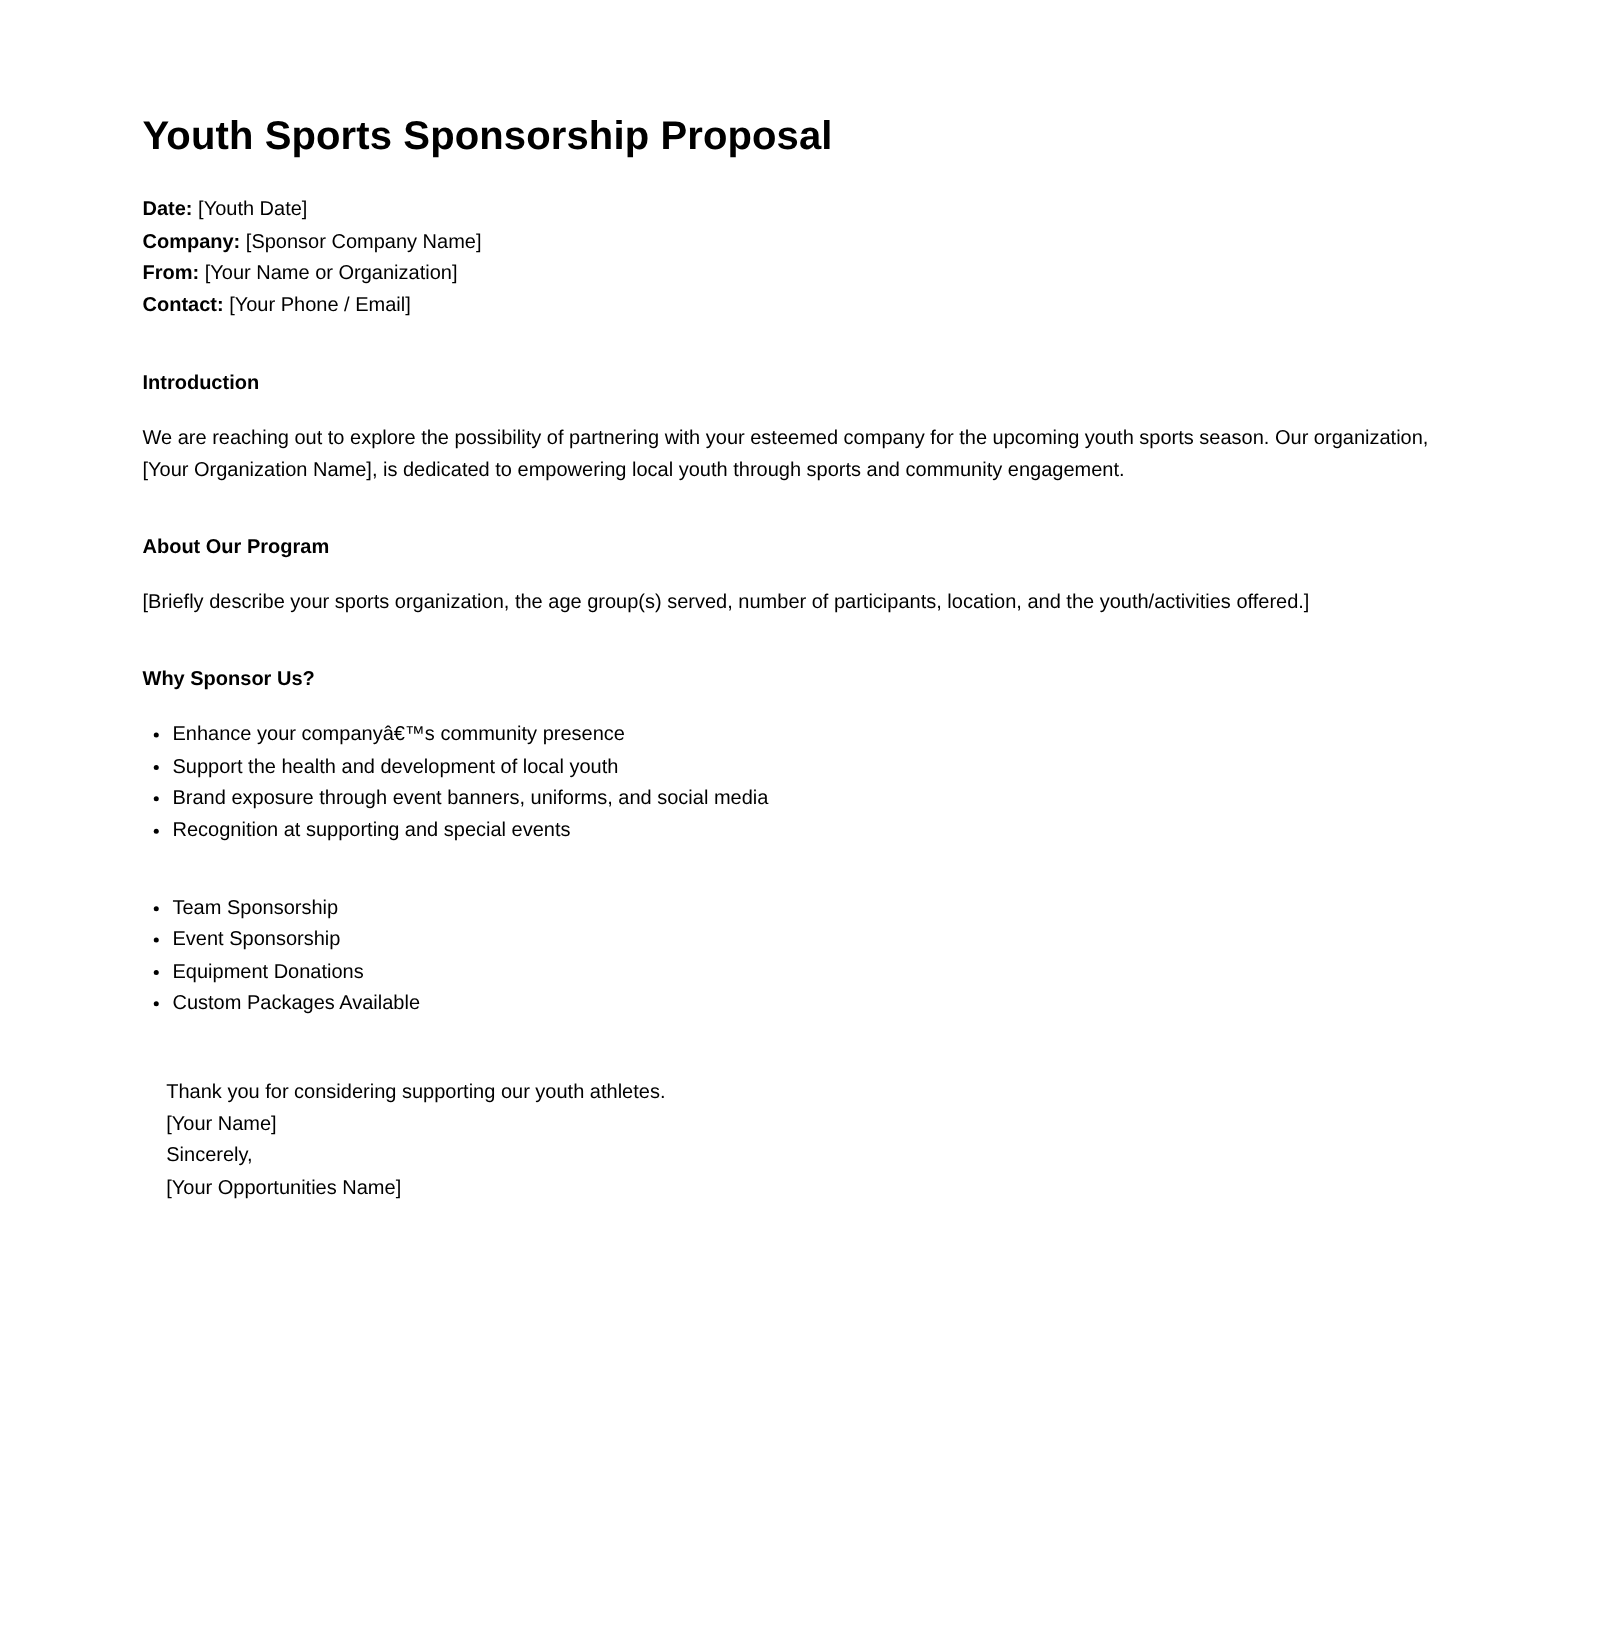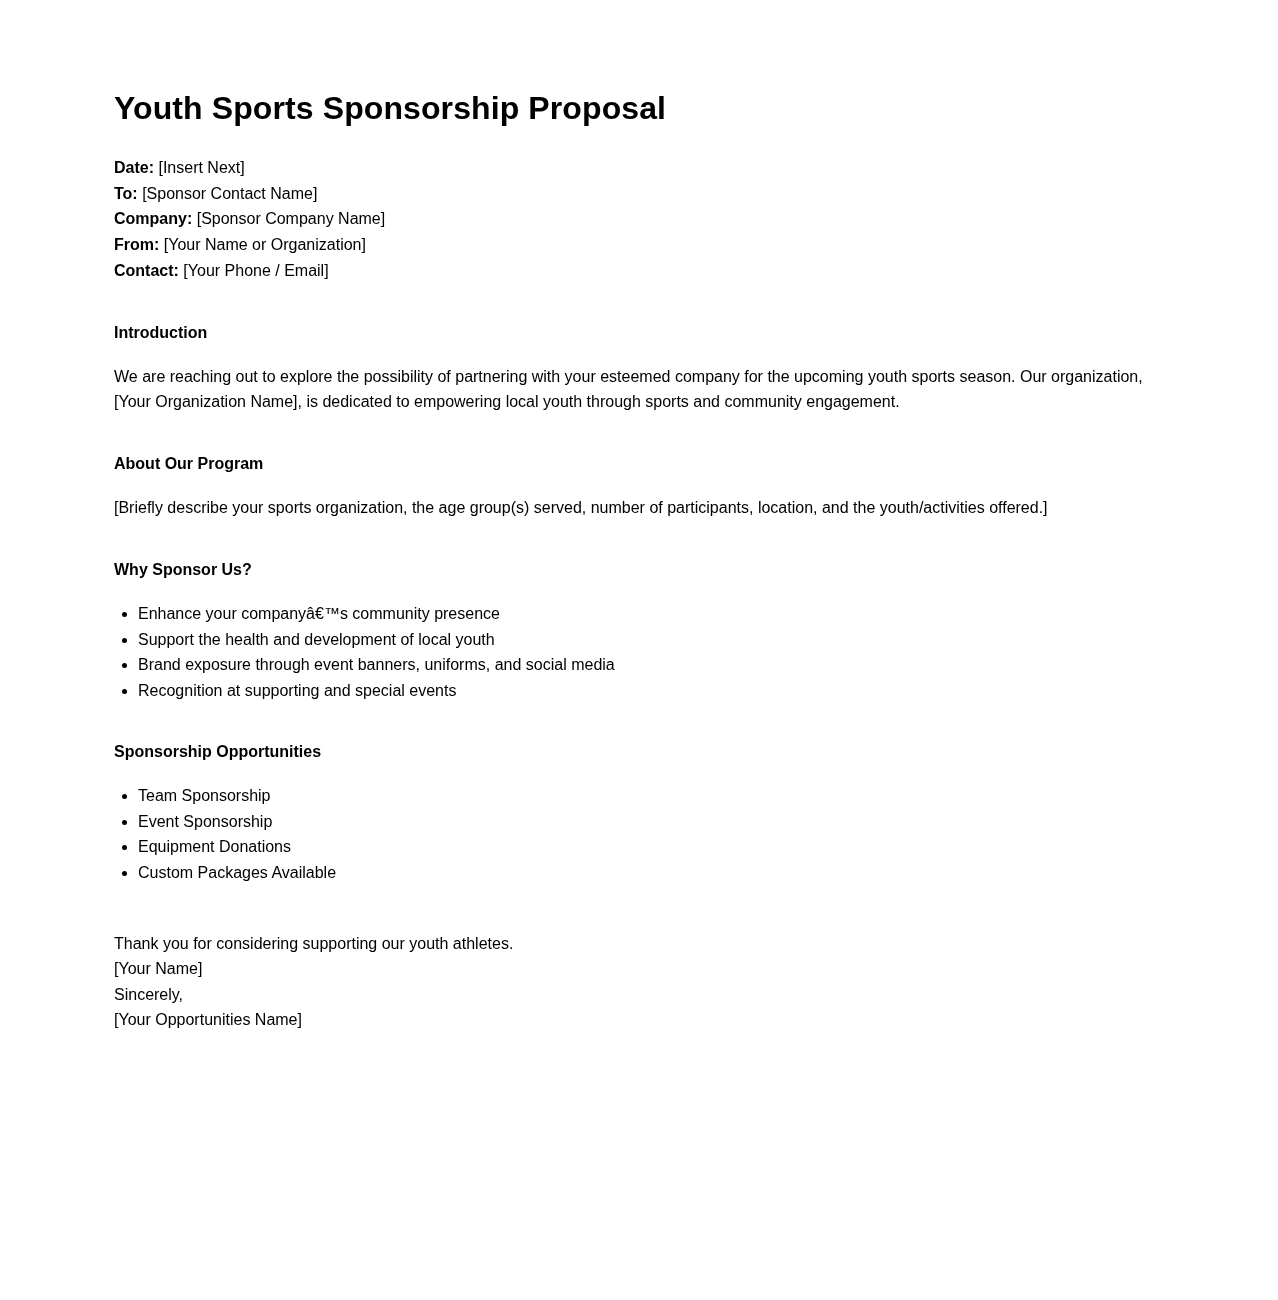--- a/index.html
+++ b/index.html
@@ -49,36 +49,36 @@
     }
     ul.bullets {
       margin: 18px 0 0 0;
       padding-left: 24px;
     }
     ul.bullets li {
       line-height: 25.6px;
     }
     .closing {
       margin-top: 45px;
+      margin-left: 19px;
     }
     .closing .line {
       display: block;
       line-height: 25.6px;
     }
   </style>
 </head>
 <body>
 
 <div class="page">
 
   <h1 class="title">Youth Sports Sponsorship Proposal</h1>
 
   <div class="meta">
-    <span class="meta-line"><span class="label">Date:</span><span> [Insert Next]</span></span>
-    <span class="meta-line"><span class="label">To:</span><span> [Sponsor Contact Name]</span></span>
+    <span class="meta-line"><span class="label">Date:</span><span> [Youth Date]</span></span>
     <span class="meta-line"><span class="label">Company:</span><span> [Sponsor Company Name]</span></span>
     <span class="meta-line"><span class="label">From:</span><span> [Your Name or Organization]</span></span>
     <span class="meta-line"><span class="label">Contact:</span><span> [Your Phone / Email]</span></span>
   </div>
 
   <div class="section-block first">
     <h2 class="section">Introduction</h2>
     <p class="body">We are reaching out to explore the possibility of partnering with your esteemed company for the upcoming youth sports season. Our organization, [Your Organization Name], is dedicated to empowering local youth through sports and community engagement.</p>
   </div>
 
@@ -91,21 +91,20 @@
     <h2 class="section">Why Sponsor Us?</h2>
     <ul class="bullets">
       <li>Enhance your companyâ€™s community presence</li>
       <li>Support the health and development of local youth</li>
       <li>Brand exposure through event banners, uniforms, and social media</li>
       <li>Recognition at supporting and special events</li>
     </ul>
   </div>
 
   <div class="section-block">
-    <h2 class="section">Sponsorship Opportunities</h2>
     <ul class="bullets">
       <li>Team Sponsorship</li>
       <li>Event Sponsorship</li>
       <li>Equipment Donations</li>
       <li>Custom Packages Available</li>
     </ul>
   </div>
 
 
   <div class="closing">

